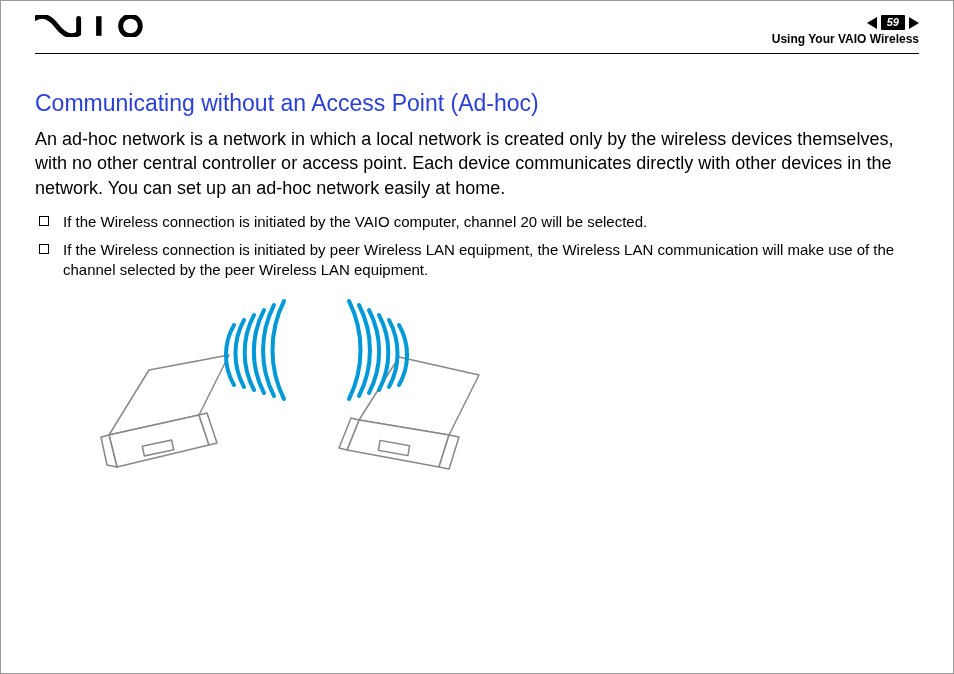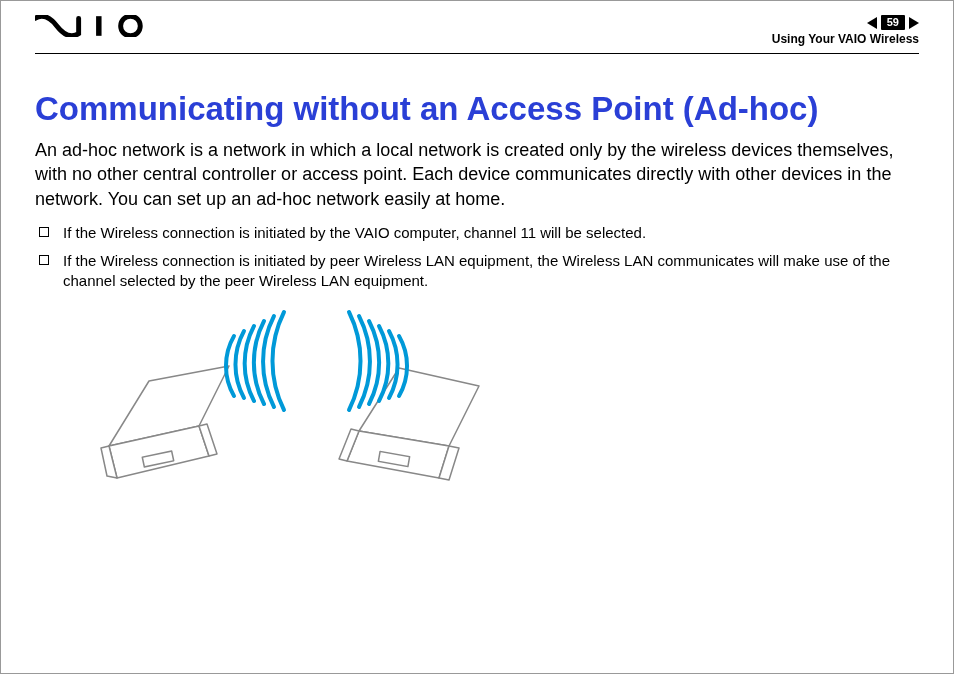--- a/index.html
+++ b/index.html
@@ -1,26 +1,26 @@
 <!DOCTYPE html>
 <html><head>
 <meta charset="utf-8">
 <style>
   html,body{margin:0;padding:0;width:954px;height:674px;font-family:Arial,Helvetica,sans-serif;background:#fff;color:#000;position:relative}
   .page{box-sizing:border-box;width:954px;height:674px;border:1px solid #999;padding:14px 34px 0 34px;position:relative}
   .hdr{display:flex;justify-content:space-between;align-items:flex-start;border-bottom:1px solid #000;padding-bottom:4px;height:34px}
   .logo svg{height:22px}
   .hdr-right{display:flex;flex-direction:column;align-items:flex-end;font-size:12px;font-weight:bold}
   .pager{display:flex;align-items:center;gap:4px}
-  .pager .pg{background:#000;color:#fff;font-weight:bold;padding:0 6px;border-radius:1px;font-size:11px;line-height:15px}
+  .pager .pg{background:#000;color:#fff;font-style:italic;font-weight:bold;padding:0 6px;border-radius:1px;font-size:11px;line-height:15px}
   .tri{width:0;height:0;border-top:6px solid transparent;border-bottom:6px solid transparent}
   .tri.l{border-right:10px solid #000}
   .tri.r{border-left:10px solid #000}
   .breadcrumb{margin-top:2px}
-  h1{color:#2a3fd6;font-weight:bold;font-size:33px;margin:36px 0 10px 0}
+  h1{color:#2a3fd6;font-weight:normal;font-size:23px;margin:36px 0 10px 0}
   p.intro{font-size:18px;line-height:1.35;margin:0 0 12px 0}
   ul.sq{list-style:none;padding:0;margin:0}
   ul.sq li{position:relative;padding-left:28px;font-size:15px;line-height:1.35;margin-bottom:8px}
   ul.sq li::before{content:"";position:absolute;left:4px;top:4px;width:10px;height:10px;border:1.5px solid #000;box-sizing:border-box}
   .illus{margin:14px 0 0 44px}
 </style>
 </head>
 <body>
 
 <div class="page">
@@ -41,22 +41,22 @@
       </div>
       <div class="breadcrumb">Using Your VAIO Wireless</div>
     </div>
   </div>
 
   <h1>Communicating without an Access Point (Ad-hoc)</h1>
 
   <p class="intro">An ad-hoc network is a network in which a local network is created only by the wireless devices themselves, with no other central controller or access point. Each device communicates directly with other devices in the network. You can set up an ad-hoc network easily at home.</p>
 
   <ul class="sq">
-    <li>If the Wireless connection is initiated by the VAIO computer, channel 11 will be selected.</li>
-    <li>If the Wireless connection is initiated by peer Wireless LAN equipment, the Wireless LAN communicates will make use of the channel selected by the peer Wireless LAN equipment.</li>
+    <li>If the Wireless connection is initiated by the VAIO computer, channel 20 will be selected.</li>
+    <li>If the Wireless connection is initiated by peer Wireless LAN equipment, the Wireless LAN communication will make use of the channel selected by the peer Wireless LAN equipment.</li>
   </ul>
 
   <div class="illus">
     <svg width="410" height="180" viewBox="0 0 410 180">
 
       <g stroke="#888" stroke-width="1.5" fill="#fff" stroke-linejoin="round">
         <polygon points="30,140 120,120 150,60 70,75"></polygon>
         <polygon points="30,140 120,120 130,150 38,172"></polygon>
         <polygon points="30,140 38,172 28,170 22,142"></polygon>
         <polygon points="120,120 130,150 138,148 128,118"></polygon>

